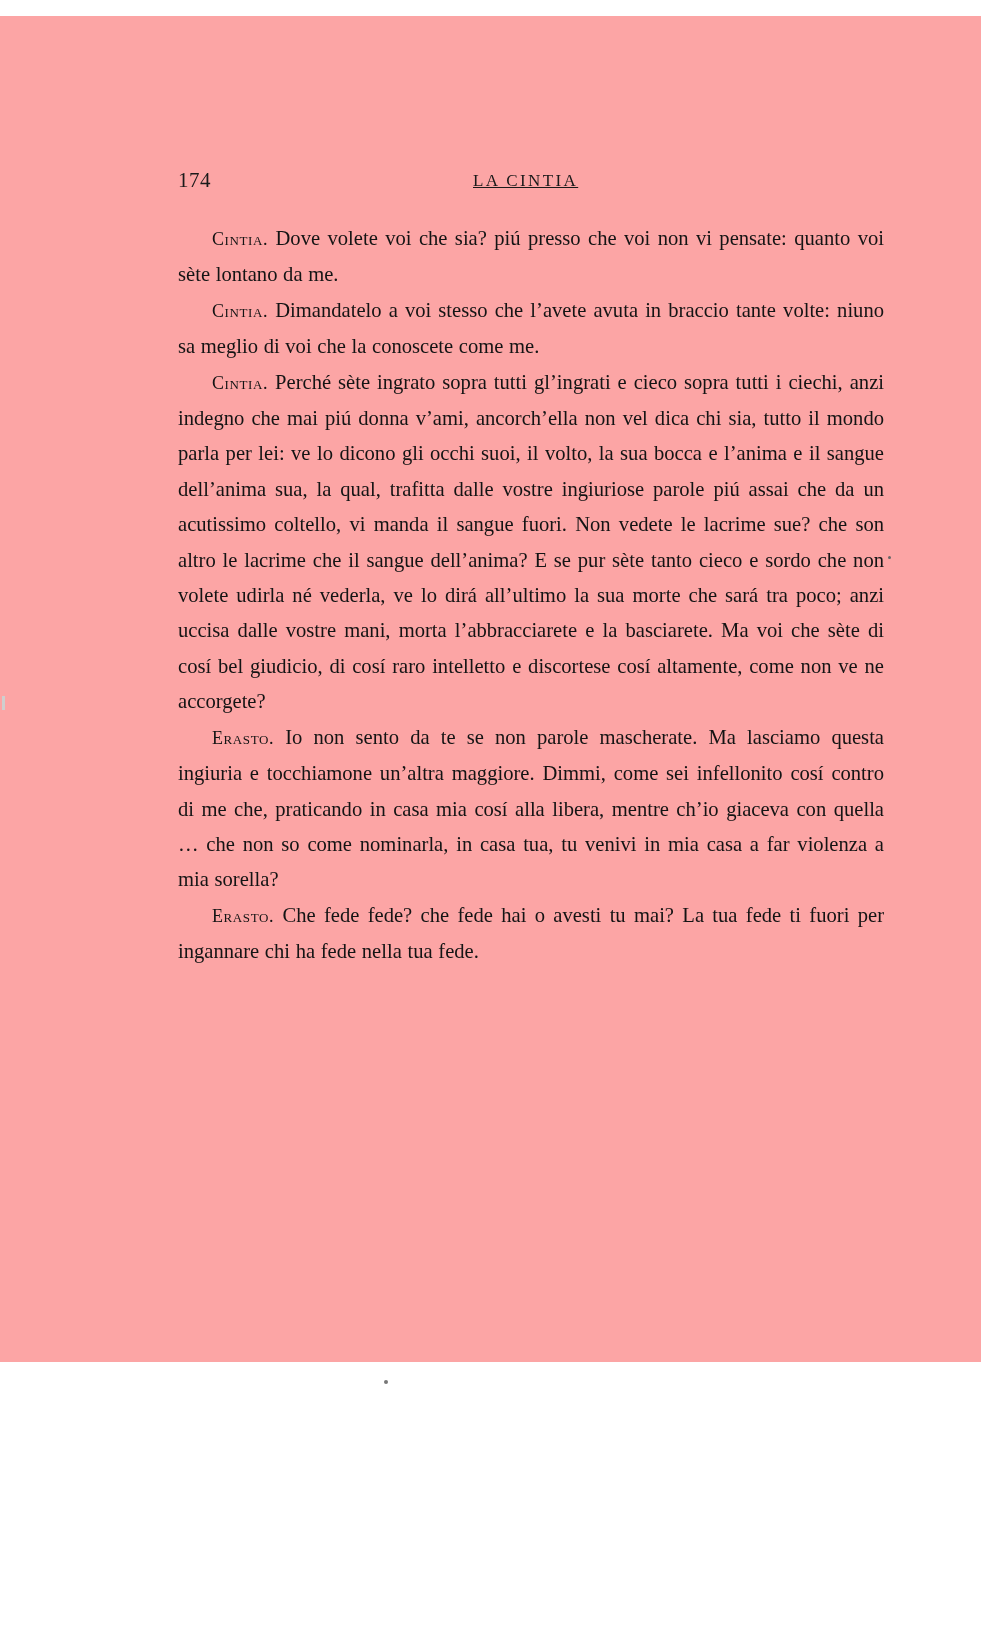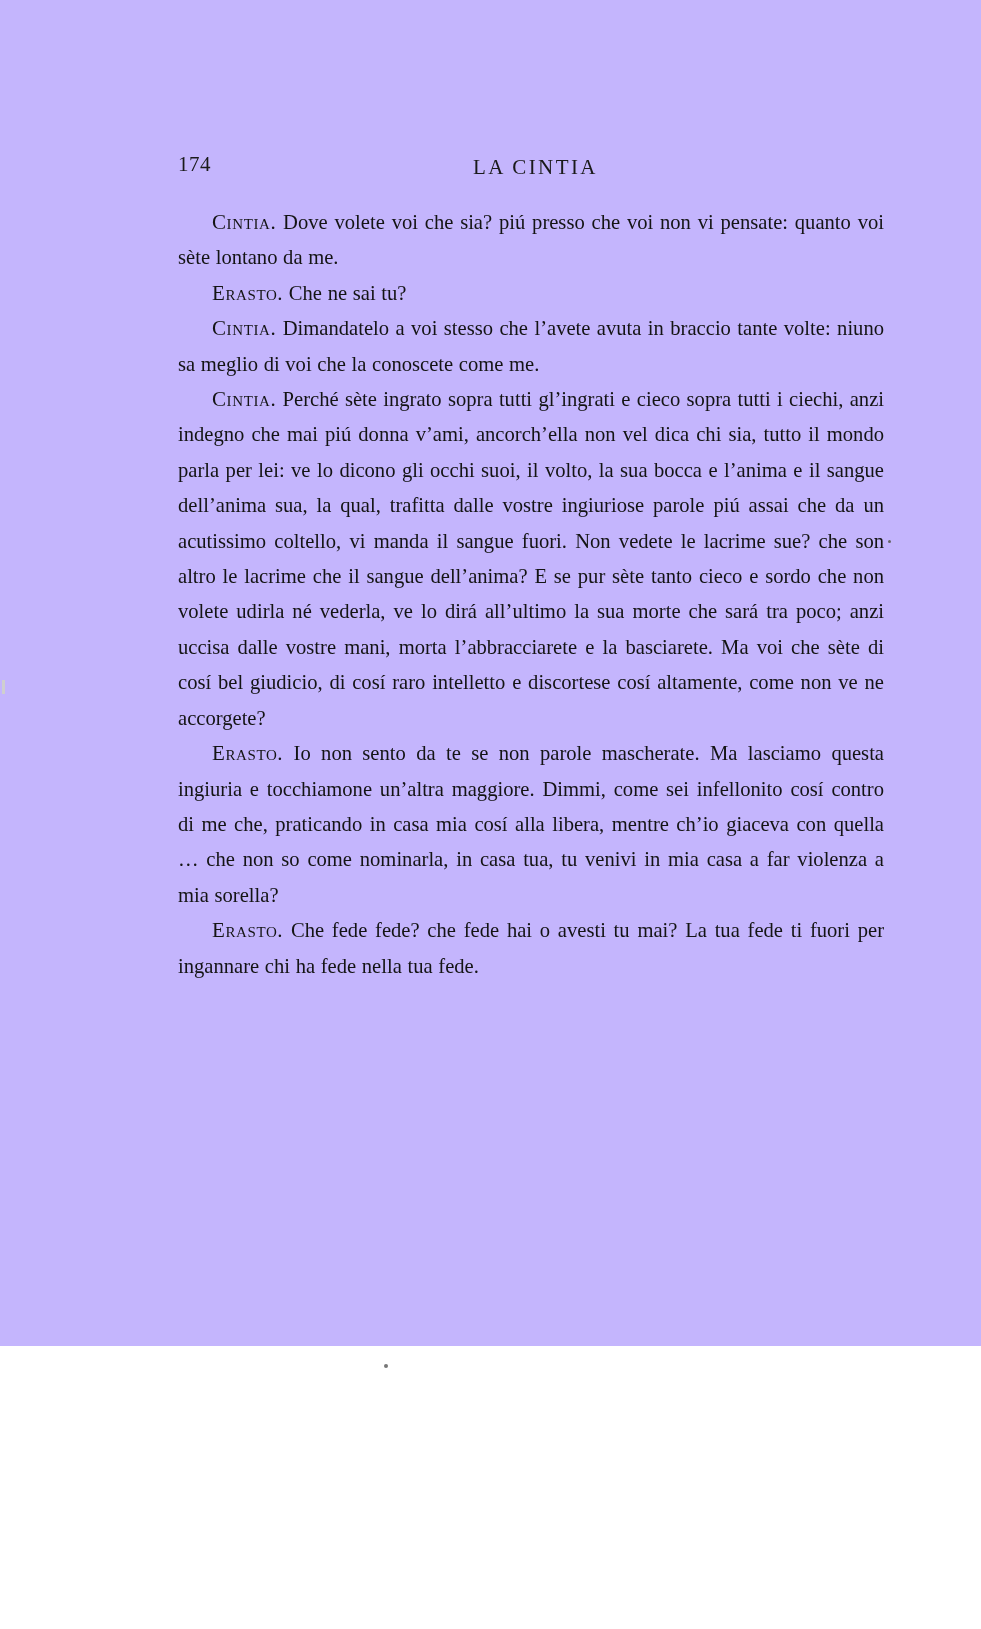--- a/index.html
+++ b/index.html
@@ -10,66 +10,67 @@
   body {
     width: 981px;
     height: 1629px;
     font-family: "Liberation Serif", serif;
     color: #1a1a1a;
     position: relative;
     overflow: hidden;
   }
   .page {
     position: absolute;
-    top: 0; left: 0;
+    top: 16px; left: 0;
     width: 981px;
     height: 1346px;
-    background: #c4b5fd;
+    background: #fca5a5;
   }
   .header {
     position: absolute;
     top: 152px;
     left: 178px;
     width: 700px;
     height: 26px;
   }
   .folio {
     position: absolute;
     left: 0;
     top: 0;
     font-size: 21px;
     letter-spacing: 0.5px;
     color: #1a1a1a;
   }
   .running-title {
     position: absolute;
     left: 295px;
     top: 3px;
-    font-size: 21px;
+    font-size: 17px;
     letter-spacing: 2.4px;
     color: #1a1a1a;
+    text-decoration: underline;
   }
   .body-text {
     position: absolute;
     top: 205px;
     left: 178px;
     width: 706px;
     font-size: 20.6px;
     line-height: 35.4px;
     text-align: justify;
     color: #141414;
   }
   .body-text p {
     margin: 0;
     text-indent: 34px;
     word-spacing: 0.5px;
   }
   .speaker {
     font-variant: small-caps;
-    font-size: 21px;
+    font-size: 18px;
     letter-spacing: 0.6px;
   }
   .dot-mark {
     position: absolute;
     left: 888px;
     top: 540px;
     width: 3px;
     height: 3px;
     background: #666;
     border-radius: 50%;
@@ -99,21 +100,20 @@
 
   <div class="edge-mark"></div>
 
   <div class="header">
     <span class="folio">174</span>
     <span class="running-title">LA CINTIA</span>
   </div>
 
   <div class="body-text" id="body">
       <p><span class="speaker">Cintia.</span><span> Dove volete voi che sia? piú presso che voi non vi pensate: quanto voi sète lontano da me.</span></p>
-      <p><span class="speaker">Erasto.</span><span> Che ne sai tu?</span></p>
       <p><span class="speaker">Cintia.</span><span> Dimandatelo a voi stesso che l’avete avuta in braccio tante volte: niuno sa meglio di voi che la conoscete come me.</span></p>
       <p><span class="speaker">Cintia.</span><span> Perché sète ingrato sopra tutti gl’ingrati e cieco sopra tutti i ciechi, anzi indegno che mai piú donna v’ami, ancorch’ella non vel dica chi sia, tutto il mondo parla per lei: ve lo dicono gli occhi suoi, il volto, la sua bocca e l’anima e il sangue dell’anima sua, la qual, trafitta dalle vostre ingiuriose parole piú assai che da un acutissimo coltello, vi manda il sangue fuori. Non vedete le lacrime sue? che son altro le lacrime che il sangue dell’anima? E se pur sète tanto cieco e sordo che non volete udirla né vederla, ve lo dirá all’ultimo la sua morte che sará tra poco; anzi uccisa dalle vostre mani, morta l’abbracciarete e la basciarete. Ma voi che sète di cosí bel giudicio, di cosí raro intelletto e discortese cosí altamente, come non ve ne accorgete?</span></p>
       <p><span class="speaker">Erasto.</span><span> Io non sento da te se non parole mascherate. Ma lasciamo questa ingiuria e tocchiamone un’altra maggiore. Dimmi, come sei infellonito cosí contro di me che, praticando in casa mia cosí alla libera, mentre ch’io giaceva con quella … che non so come nominarla, in casa tua, tu venivi in mia casa a far violenza a mia sorella?</span></p>
       <p><span class="speaker">Erasto.</span><span> Che fede fede? che fede hai o avesti tu mai? La tua fede ti fuori per ingannare chi ha fede nella tua fede.</span></p>
     </div>
 
   <div class="dot-mark"></div>
   <div class="dot-mark-2"></div>
 
 </div>

